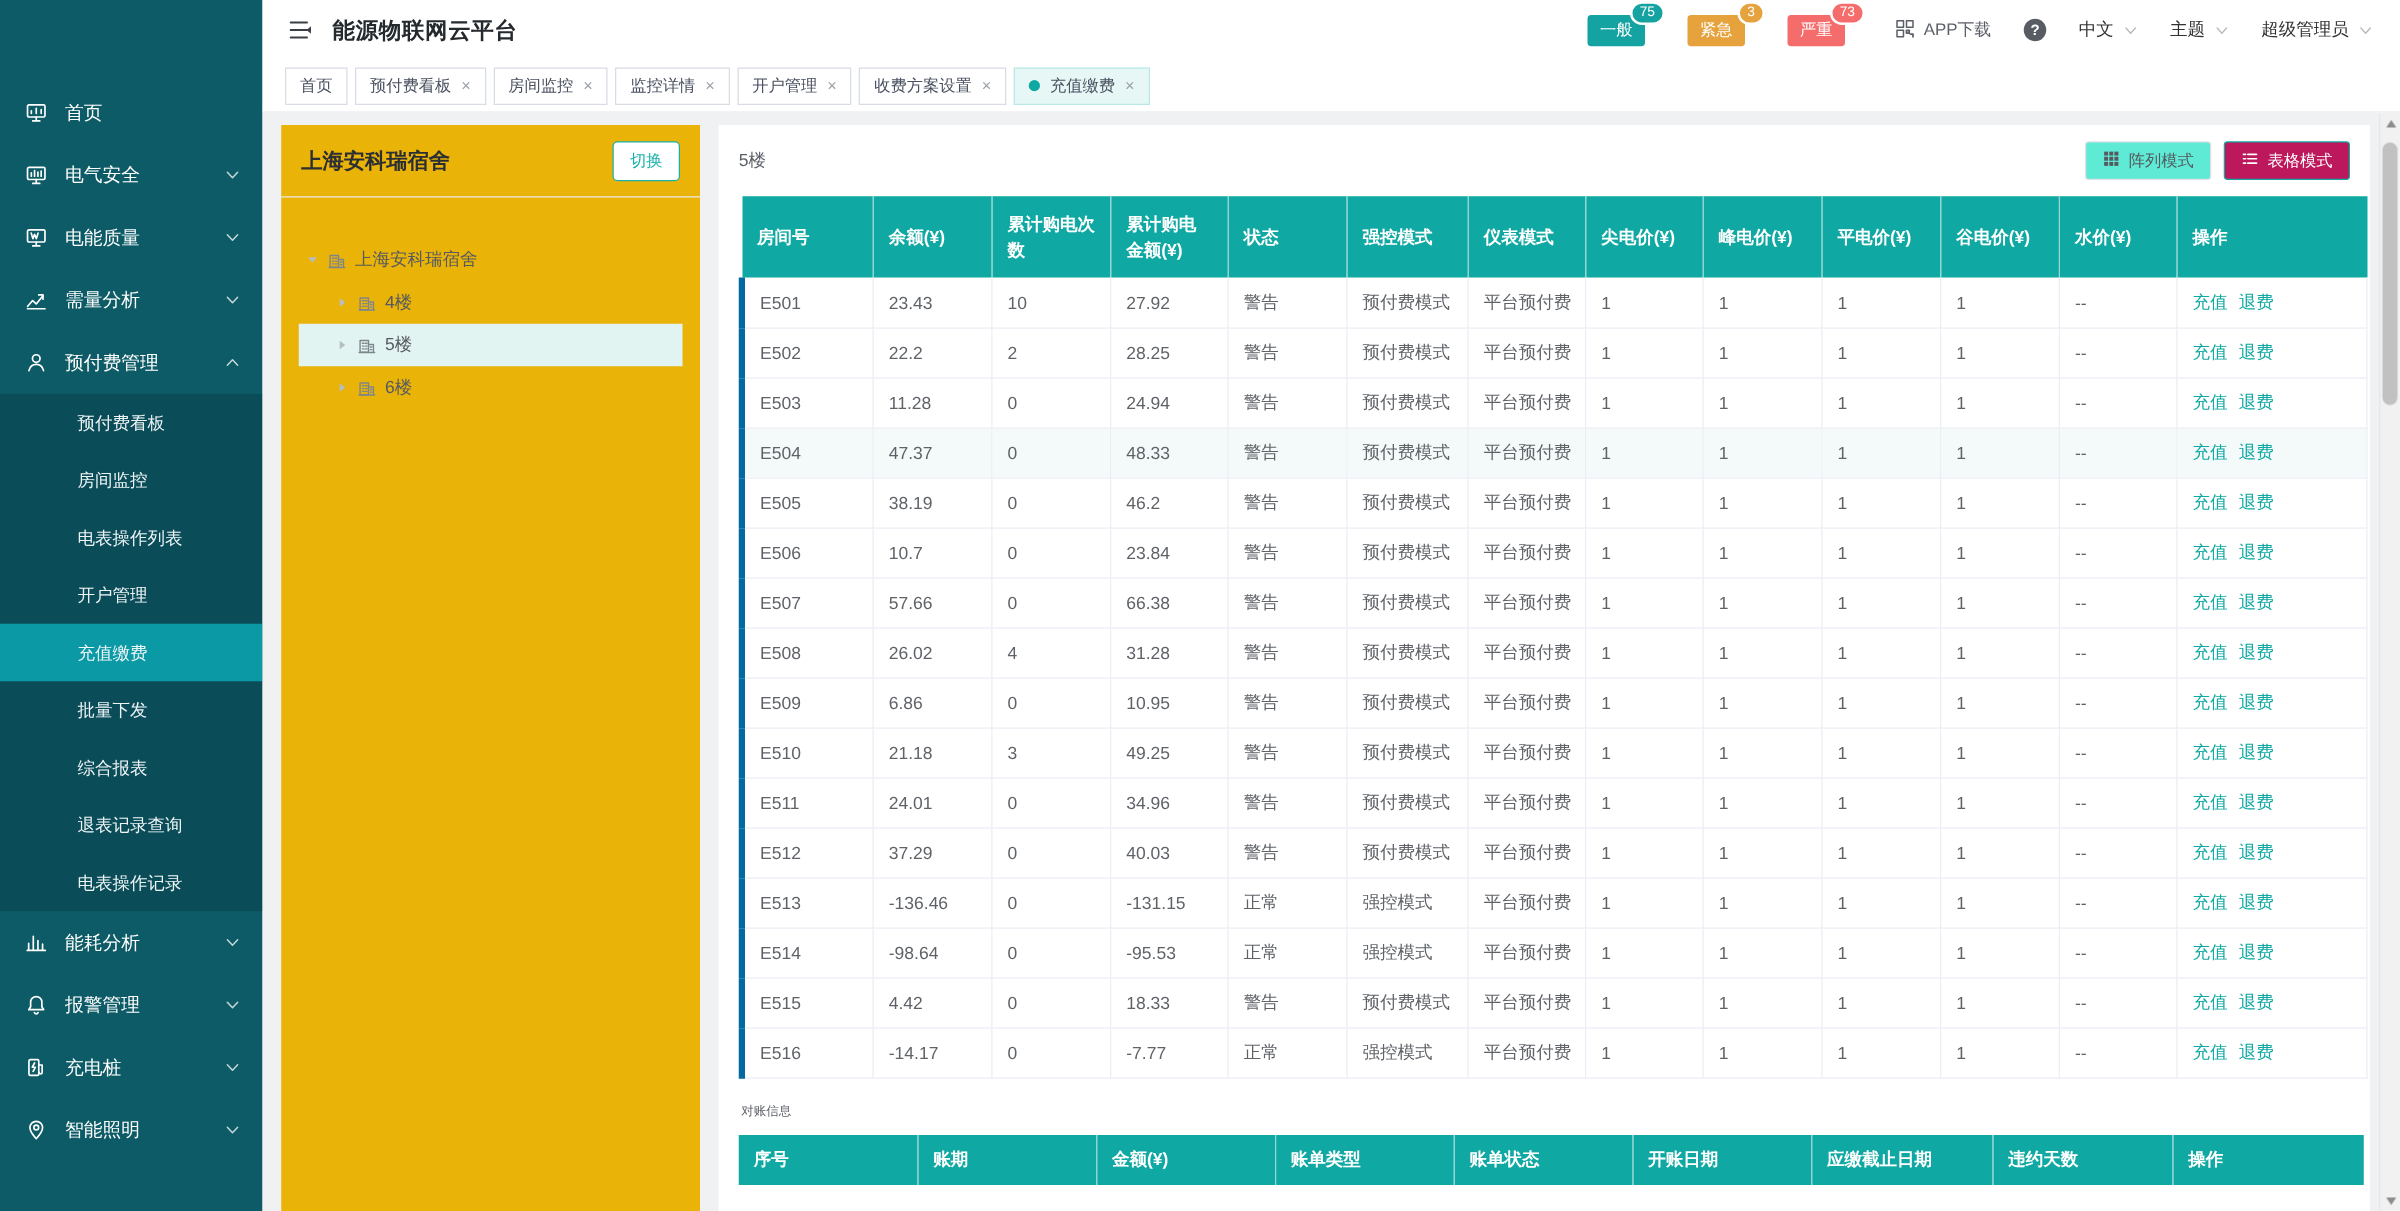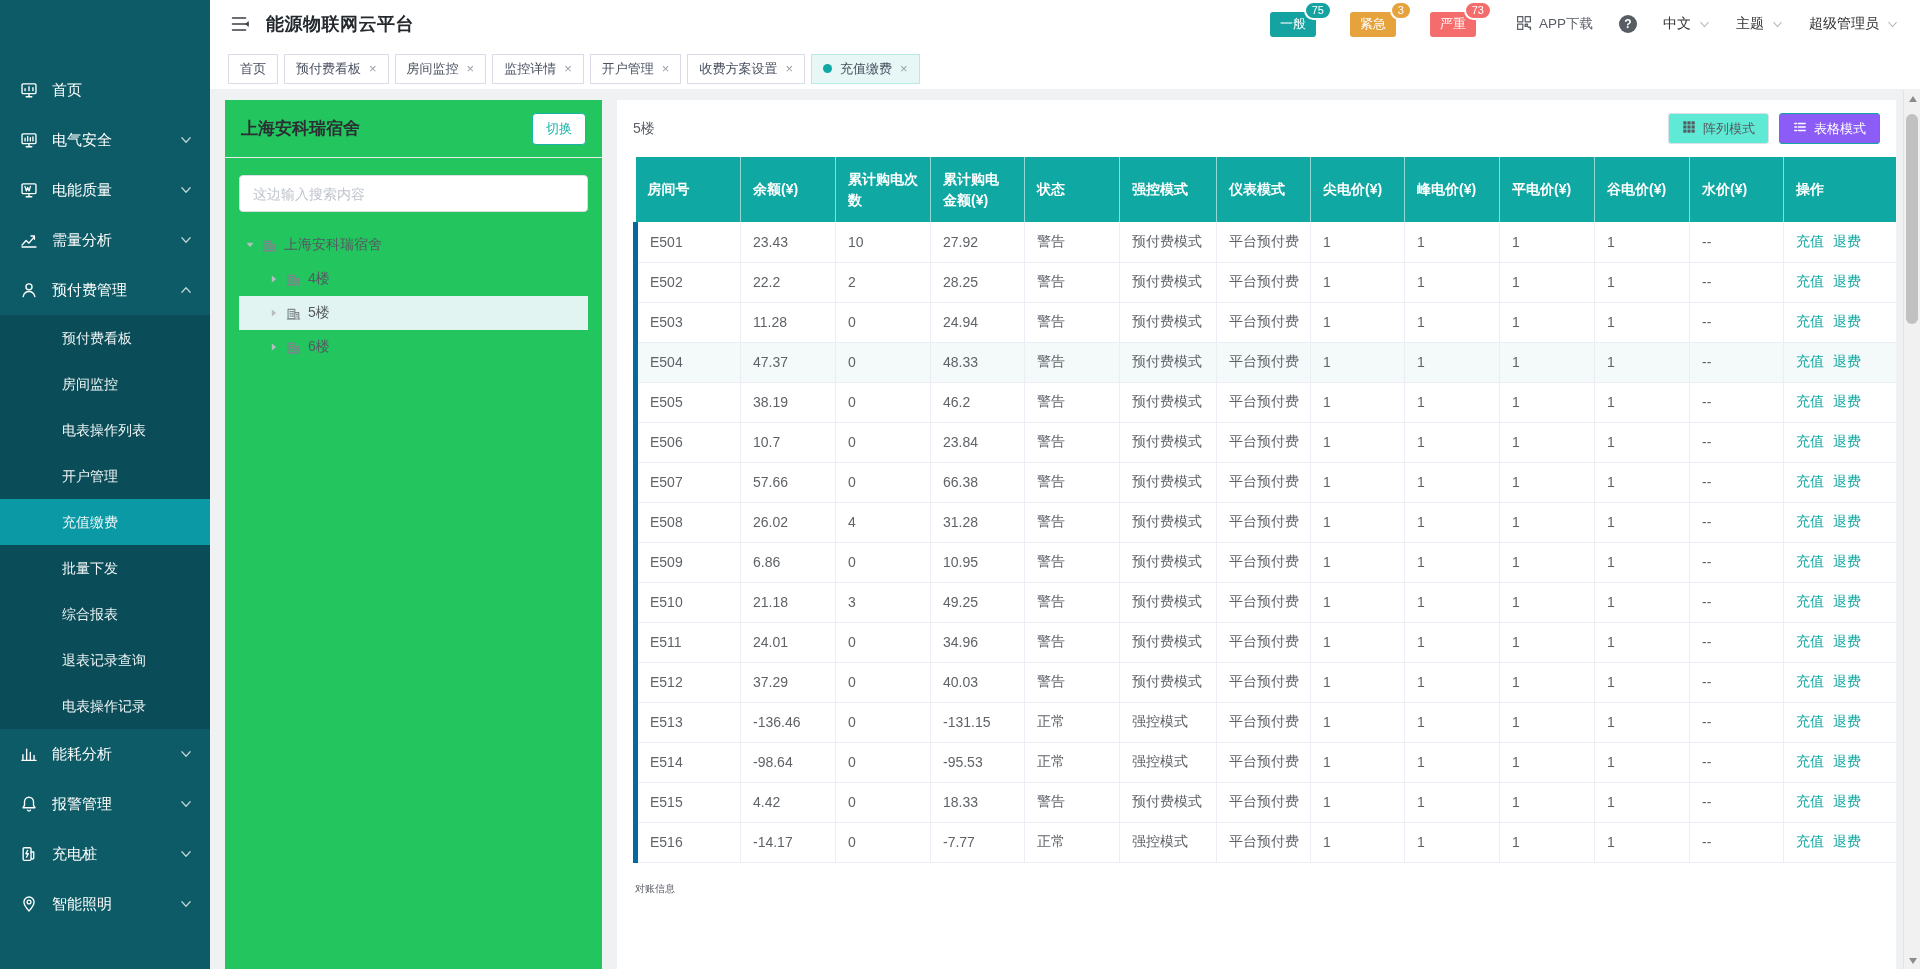--- a/index.html
+++ b/index.html
@@ -43,21 +43,21 @@
             gap:6px; padding:0 18px; flex-shrink:0; }
   .tab { height:30px; display:flex; align-items:center; padding:0 11px; border:1px solid #d8dce5; background:#fff;
          font-size:13px; color:#495060; cursor:pointer; white-space:nowrap; }
   .tab .tab-close { margin-left:8px; color:#9aa0a8; font-size:13px; line-height:1; cursor:pointer; }
   .tab.active { background:#e7f7f5; border-color:#b9e9e4; }
   .tab.active::before { content:""; width:9px; height:9px; border-radius:50%; background:#0fa8a2; margin-right:8px; }
 
   .content { flex:1; background:#f0f1f2; padding:10px 24px 0 15px; display:flex; gap:15px; position:relative; min-height:0; }
 
   
-  .left-panel { width:377px; flex-shrink:0; background:#22c55e; }
+  .left-panel { width:335px; flex-shrink:0; background:#eab308; }
   .lp-header { height:58px; display:flex; align-items:center; justify-content:space-between; padding:0 16px;
                border-bottom:1px solid #ececec; }
   .lp-title { font-size:17px; font-weight:bold; color:#2b2f33; }
   .switch-btn { border:1px solid #18b2ab; color:#18b2ab; background:#fff; border-radius:4px; padding:6px 13px;
                 font-size:13px; cursor:pointer; }
   .lp-body { padding:17px 14px; }
   .search-input { width:100%; height:37px; border:1px solid #dcdfe6; border-radius:4px; font-size:14px;
                   padding:0 13px; color:#606266; outline:none; }
   .search-input::placeholder { color:#bfc4cc; }
   .tree { margin-top:16px; }
@@ -71,21 +71,21 @@
   .tree-bld svg { width:15px; height:15px; }
 
   
   .right-panel { flex:1; background:#fff; padding:13px 16px; min-width:0; overflow:hidden; }
   .rp-toprow { display:flex; align-items:center; justify-content:space-between; margin-bottom:13px; }
   .floor-label { font-size:14px; color:#5a5e66; }
   .view-btns { display:flex; gap:10px; }
   .vbtn { height:31px; display:flex; align-items:center; gap:7px; padding:0 13px; font-size:13px; border-radius:3px;
           border:1px solid #dcdfe6; background:#5eead4; color:#555a61; cursor:pointer; }
   .vbtn svg { width:14px; height:14px; }
-  .vbtn.active { background:#8b5cf6; border-color:#0fa8a2; color:#fff; }
+  .vbtn.active { background:#be185d; border-color:#0fa8a2; color:#fff; }
 
   table.data-table { border-collapse:collapse; table-layout:fixed; width:1300px; }
   table.data-table th { background:#0fa8a2; color:#fff; font-weight:bold; font-size:14px; text-align:left;
         padding:10px 12px; border-right:1px solid rgba(255,255,255,.55); line-height:1.45; vertical-align:middle; }
   table.data-table th:last-child { border-right:none; }
   table.rooms th { height:65px; }
   table.data-table td { font-size:14px; color:#5f6368; padding:0 12px; height:40px;
         border-bottom:1px solid #ebeef5; border-right:1px solid #ebeef5; background:#fff; white-space:nowrap; overflow:hidden; }
   table.data-table td:first-child { border-left:5px solid #0369a1; }
   tr.hovered td { background:#f4fafa; }
@@ -342,21 +342,20 @@
       </div>
 
     <div class="content">
 
       <section class="left-panel">
         <div class="lp-header">
           <span class="lp-title">上海安科瑞宿舍</span>
           <button class="switch-btn">切换</button>
         </div>
         <div class="lp-body">
-          <input class="search-input" placeholder="这边输入搜索内容" style="">
           <div class="tree" id="building-tree">
               <div class="tree-row">
                 <span class="tree-caret">
                   <svg viewBox="0 0 16 16">
                     <path d="M2.5 4.5h11L8 11.5z" fill="currentColor"></path>
                   </svg>
                 </span>
                 <span class="tree-bld">
                   <svg viewBox="0 0 16 16" fill="none" stroke="currentColor" stroke-width="1.2" stroke-linecap="round" stroke-linejoin="round">
                     <rect x="2.2" y="3.6" width="7.2" height="10"></rect>
@@ -720,20 +719,46 @@
                 <td>1</td>
                 <td>1</td>
                 <td>--</td>
                 <td><span class="op-link">充值</span><span class="op-link">退费</span></td>
               </tr>
             </tbody>
         </table>
 
         <div class="section-label">对账信息</div>
 
+        <table class="data-table billing">
+          <colgroup id="billing-colgroup">
+              <col style="width: 143px;">
+              <col style="width: 143px;">
+              <col style="width: 143px;">
+              <col style="width: 143px;">
+              <col style="width: 143px;">
+              <col style="width: 143px;">
+              <col style="width: 145px;">
+              <col style="width: 144px;">
+              <col style="width: 153px;">
+            </colgroup>
+          <thead>
+              <tr id="billing-thead-row">
+                <th>序号</th>
+                <th>账期</th>
+                <th>金额(¥)</th>
+                <th>账单类型</th>
+                <th>账单状态</th>
+                <th>开账日期</th>
+                <th>应缴截止日期</th>
+                <th>违约天数</th>
+                <th>操作</th>
+              </tr>
+            </thead>
+        </table>
       </section>
 
       <div class="v-scrollbar">
         <div class="sb-arrow">
             <span class="tri-up"></span>
           </div>
         <div class="sb-thumb"></div>
         <div class="sb-arrow bottom">
             <span class="tri-down"></span>
           </div>

